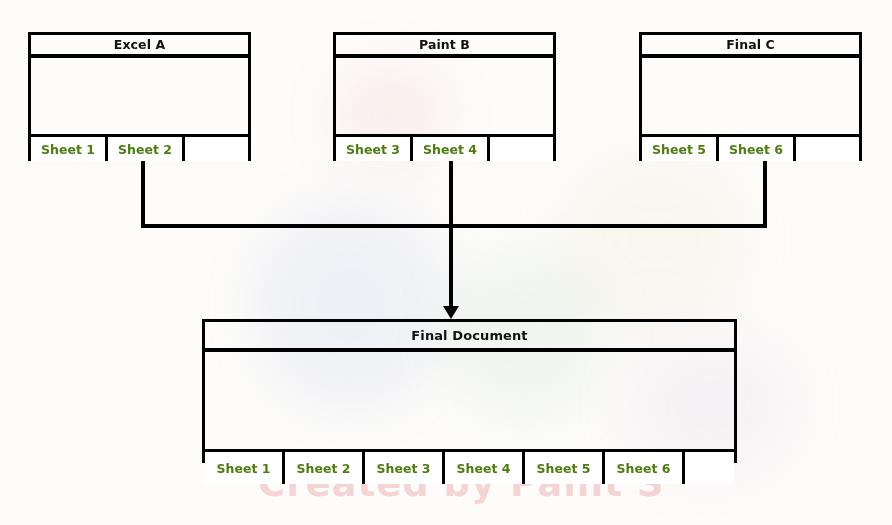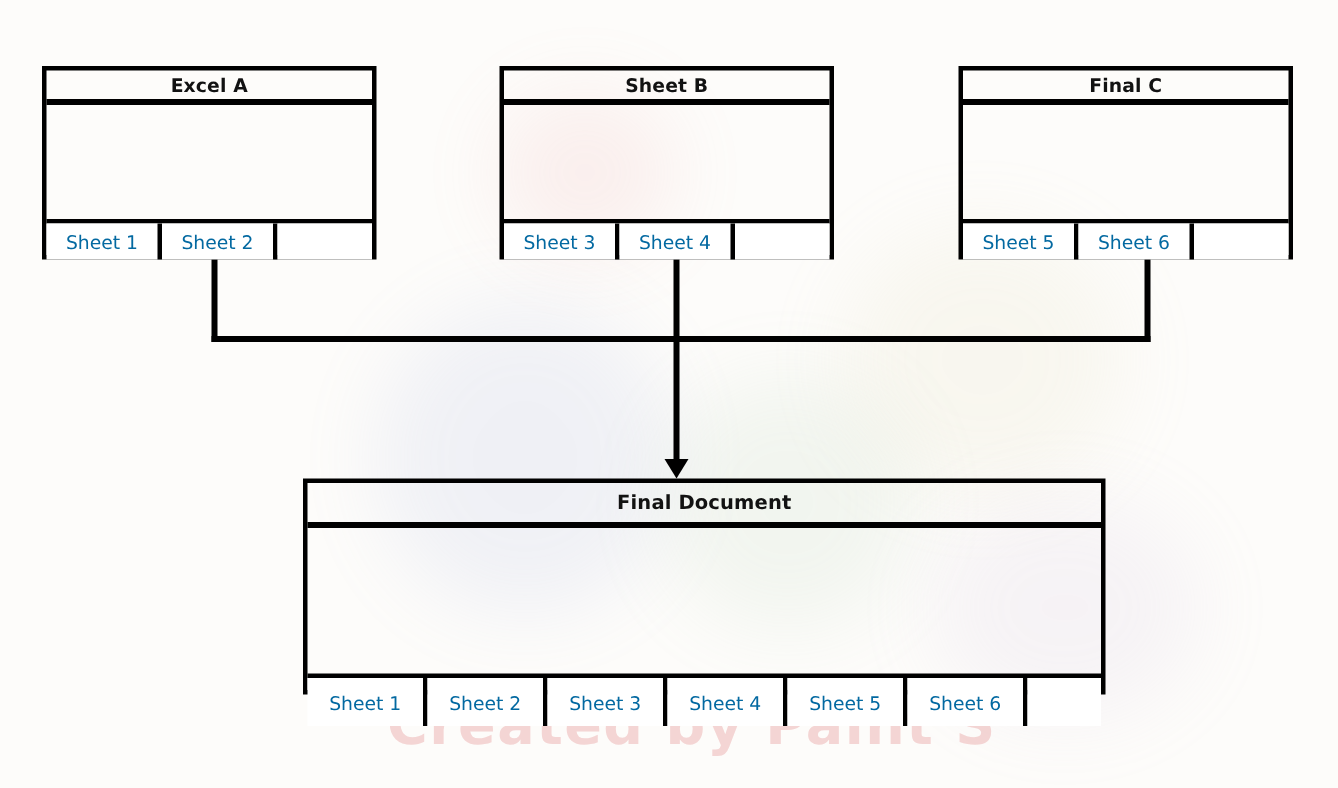--- a/index.html
+++ b/index.html
@@ -76,30 +76,30 @@
     display: flex;
     border-top: 3px solid #000;
   }
   .tab-cell {
     box-sizing: border-box;
     border-right: 3px solid #000;
     display: flex;
     align-items: center;
     justify-content: center;
     font-size: 12.5px;
-    font-weight: 400;
-    color: #0369a1;
+    font-weight: 700;
+    color: #4d7c0f;
     white-space: nowrap;
     background: #fff;
   }
   .tab-cell.last { border-right: none; }
   .tab-cell.empty { background: #fff; }
 
   
-  .src-box { width: 223px; height: 129px; top: 44px; }
+  .src-box { width: 223px; height: 129px; top: 32px; }
   .src-box .doc-body { height: 76px; }
   .src-box .tab-row  { height: 27px; }
   .src-box .tab-cell { flex: 0 0 77px; }
   .src-box .tab-cell.empty { flex: 1 1 auto; }
 
   #box-excel-a { left: 28px; }
   #box-excel-b { left: 333px; }
   #box-excel-c { left: 639px; }
 
   
@@ -165,21 +165,21 @@
     <div class="doc-title">Excel A</div>
     <div class="doc-body"></div>
     <div class="tab-row">
       <div class="tab-cell">Sheet 1</div>
       <div class="tab-cell">Sheet 2</div>
       <div class="tab-cell empty last"></div>
     </div>
   </div>
 
   <div class="doc-box src-box" id="box-excel-b">
-    <div class="doc-title">Sheet B</div>
+    <div class="doc-title">Paint B</div>
     <div class="doc-body"></div>
     <div class="tab-row">
       <div class="tab-cell">Sheet 3</div>
       <div class="tab-cell">Sheet 4</div>
       <div class="tab-cell empty last"></div>
     </div>
   </div>
 
   <div class="doc-box src-box" id="box-excel-c">
     <div class="doc-title">Final C</div>

